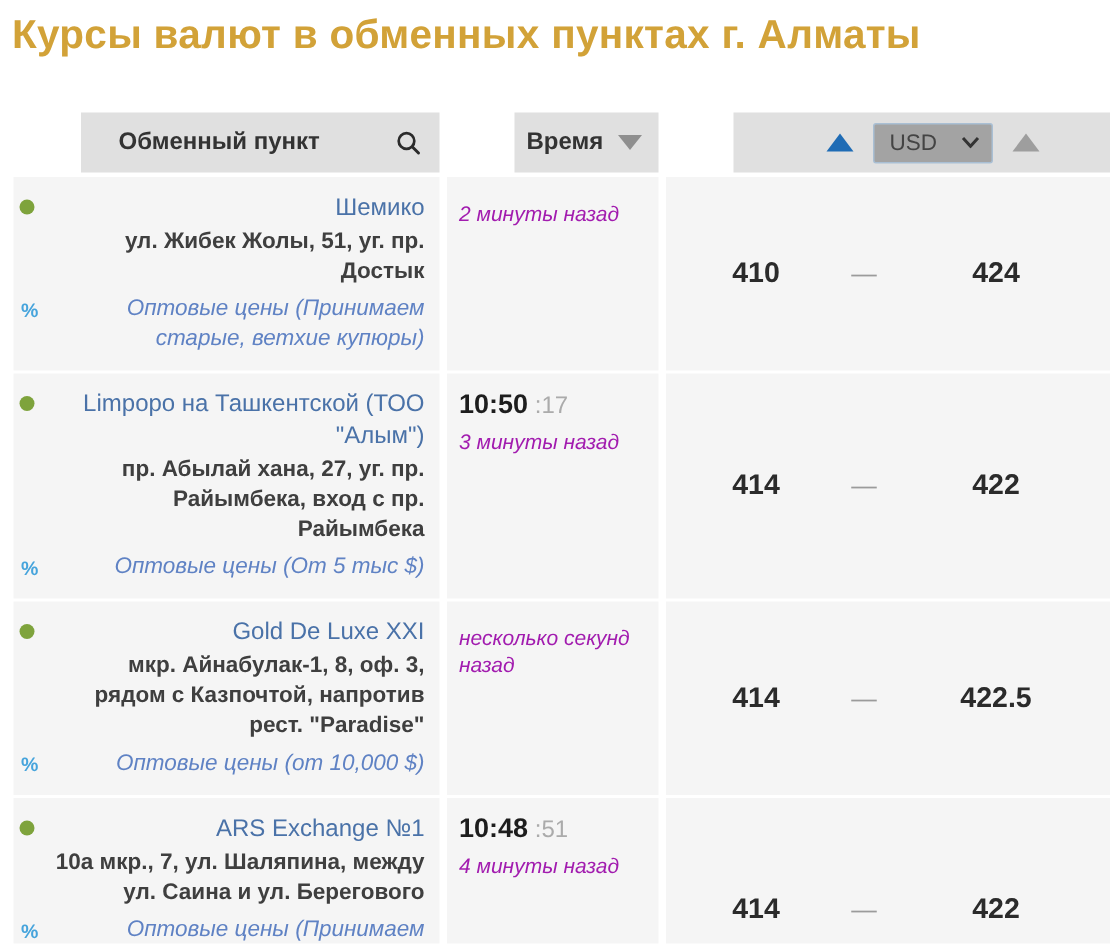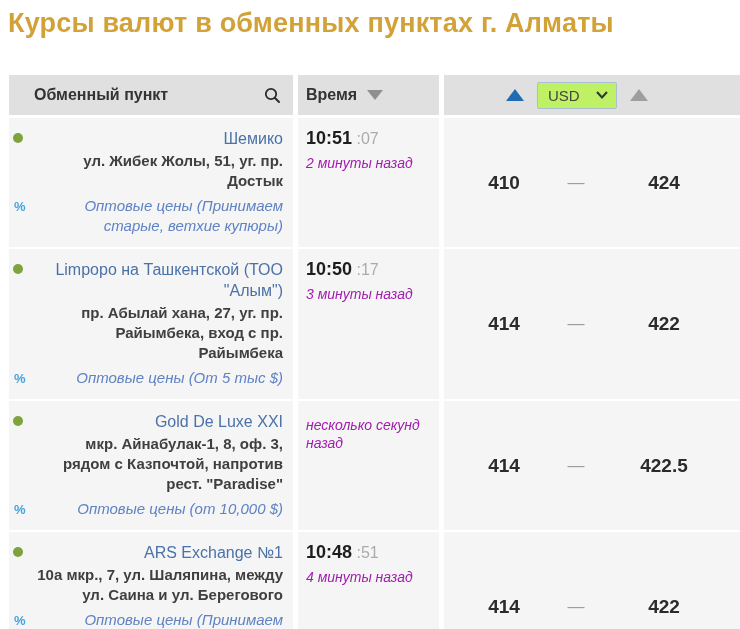--- a/index.html
+++ b/index.html
@@ -15,32 +15,32 @@
   }
   .table-wrap { margin:36px 0 0 9px; width:731px; }
   .grid-row {
     display:grid; grid-template-columns:284px 141px 1fr;
     column-gap:5px; margin-bottom:2px;
   }
   
   .thead { margin-bottom:3px; }
   .th {
     background:#e0e0e0; height:40px; display:flex; align-items:center;
-    font-size:16px; font-weight:bold; color:#333;
+    font-size:16px; font-weight:bold; color:#333;margin-left:45px;
   }
   .th-name { padding:0 12px 0 25px; justify-content:space-between; }
   .th-time { padding-left:8px; gap:10px;text-align:right; }
   .th-vals { padding-left:62px; gap:13px; }
   .search-btn { display:flex; align-items:center; cursor:pointer; background:none; border:none; }
   .tri-down-sm { width:0; height:0; border-left:8px solid transparent; border-right:8px solid transparent; border-top:10px solid #8f8f8f; }
   .tri-up { width:0; height:0; border-left:9px solid transparent; border-right:9px solid transparent; border-bottom:12px solid; cursor:pointer; }
   .tri-blue { border-bottom-color:#1f6cb5; }
   .tri-gray { border-bottom-color:#9e9e9e; }
   .currency-select {
-    background:#bef264; border:1px solid #a9bfd4; border-radius:2px;
+    background:#a3a3a3; border:1px solid #a9bfd4; border-radius:2px;
     width:80px; height:27px; display:flex; align-items:center;
     justify-content:space-between; padding:0 8px 0 10px;
     font-size:15px; font-weight:normal; color:#444; cursor:pointer;
   }
   
   .cell { background:#f5f5f5; }
   .cell-name { position:relative; padding:10px 10px 11px 25px;text-align:right; }
   .dot { position:absolute; left:4px; top:15px; width:10px; height:10px; border-radius:50%; background:#7ea33c; }
   .name-link { font-size:16px; line-height:21px; color:#4a72a8; text-decoration:none; cursor:pointer; display:inline-block; }
   .addr { font-size:15px; line-height:20px; color:#3f3f3f; margin-top:2px;font-weight:bold; }
@@ -92,21 +92,20 @@
     <div class="cell cell-name">
       <span class="dot"></span>
       <a class="name-link">Шемико</a>
       <div class="addr">ул. Жибек Жолы, 51, уг. пр. Достык</div>
       <div class="note">
         <span class="pct">%</span>
         <span>Оптовые цены (Принимаем старые, ветхие купюры)</span>
       </div>
     </div>
     <div class="cell cell-time">
-      <div class="time-line"><span class="tm">10:51</span> <span class="sec">:07</span></div>
       <div class="ago">2 минуты назад</div>
     </div>
     <div class="cell cell-vals">
       <span class="buy">410</span>
       <span class="dash">—</span>
       <span class="sell">424</span>
     </div>
   </div>
 
   <div class="grid-row">

